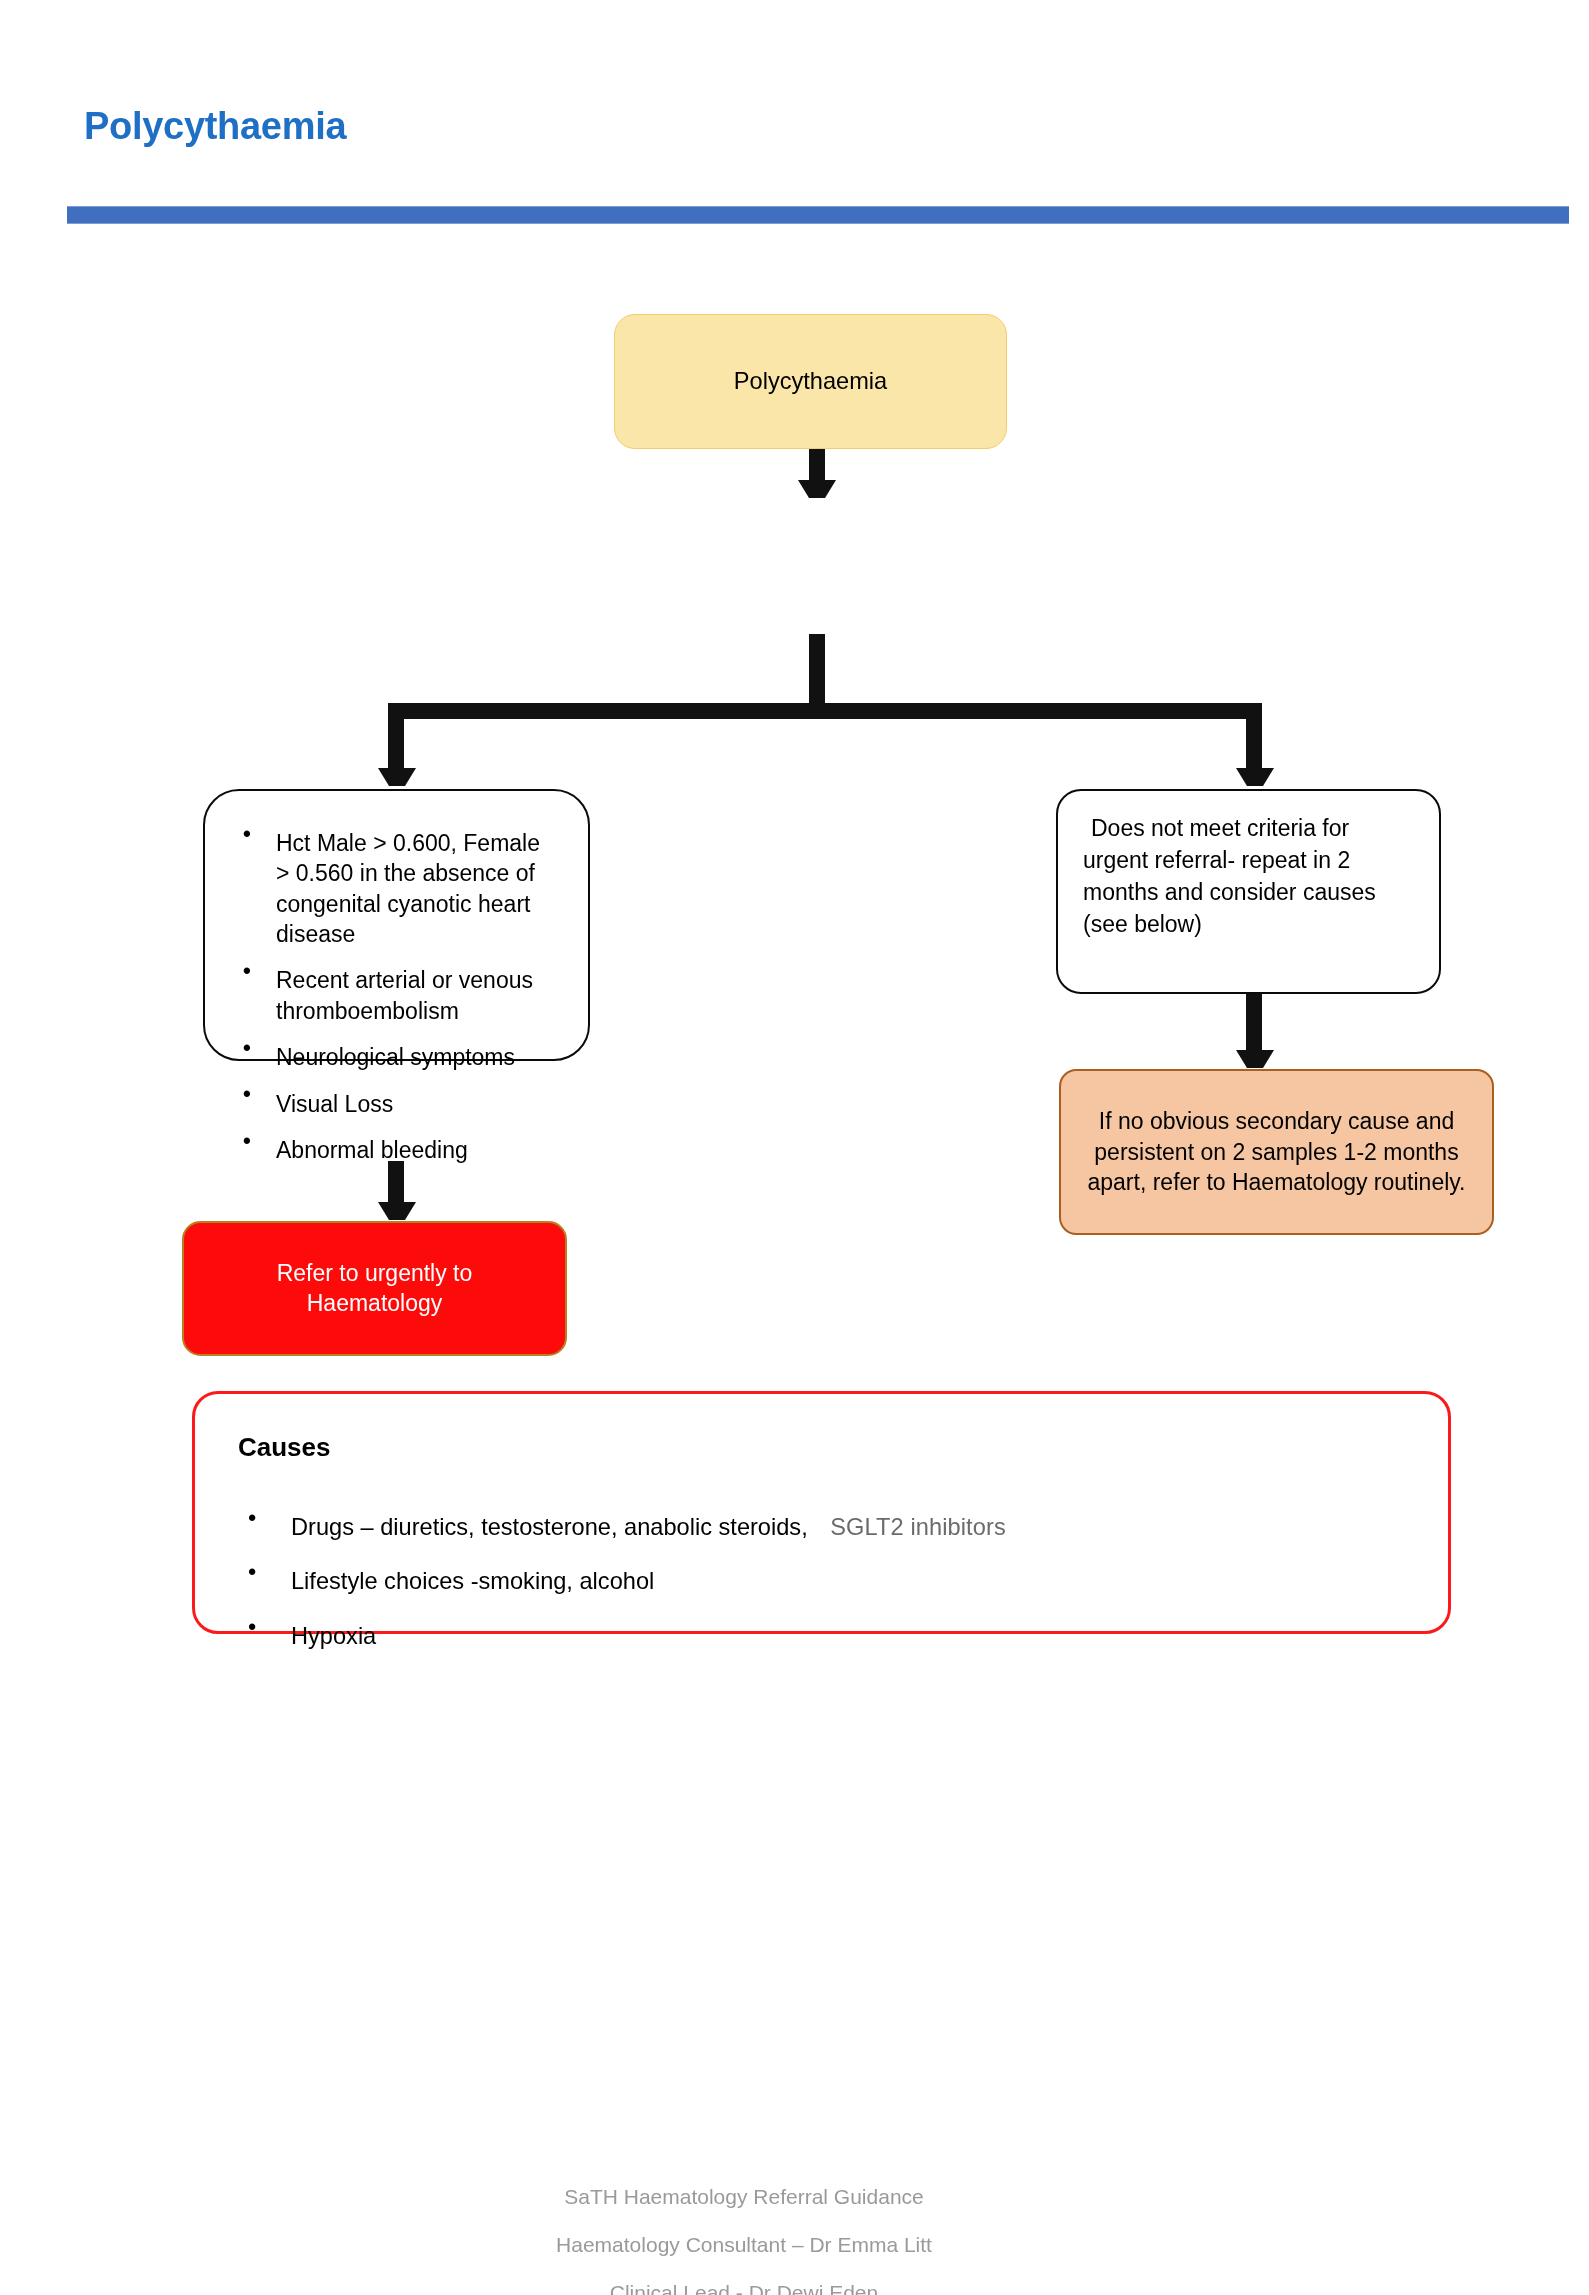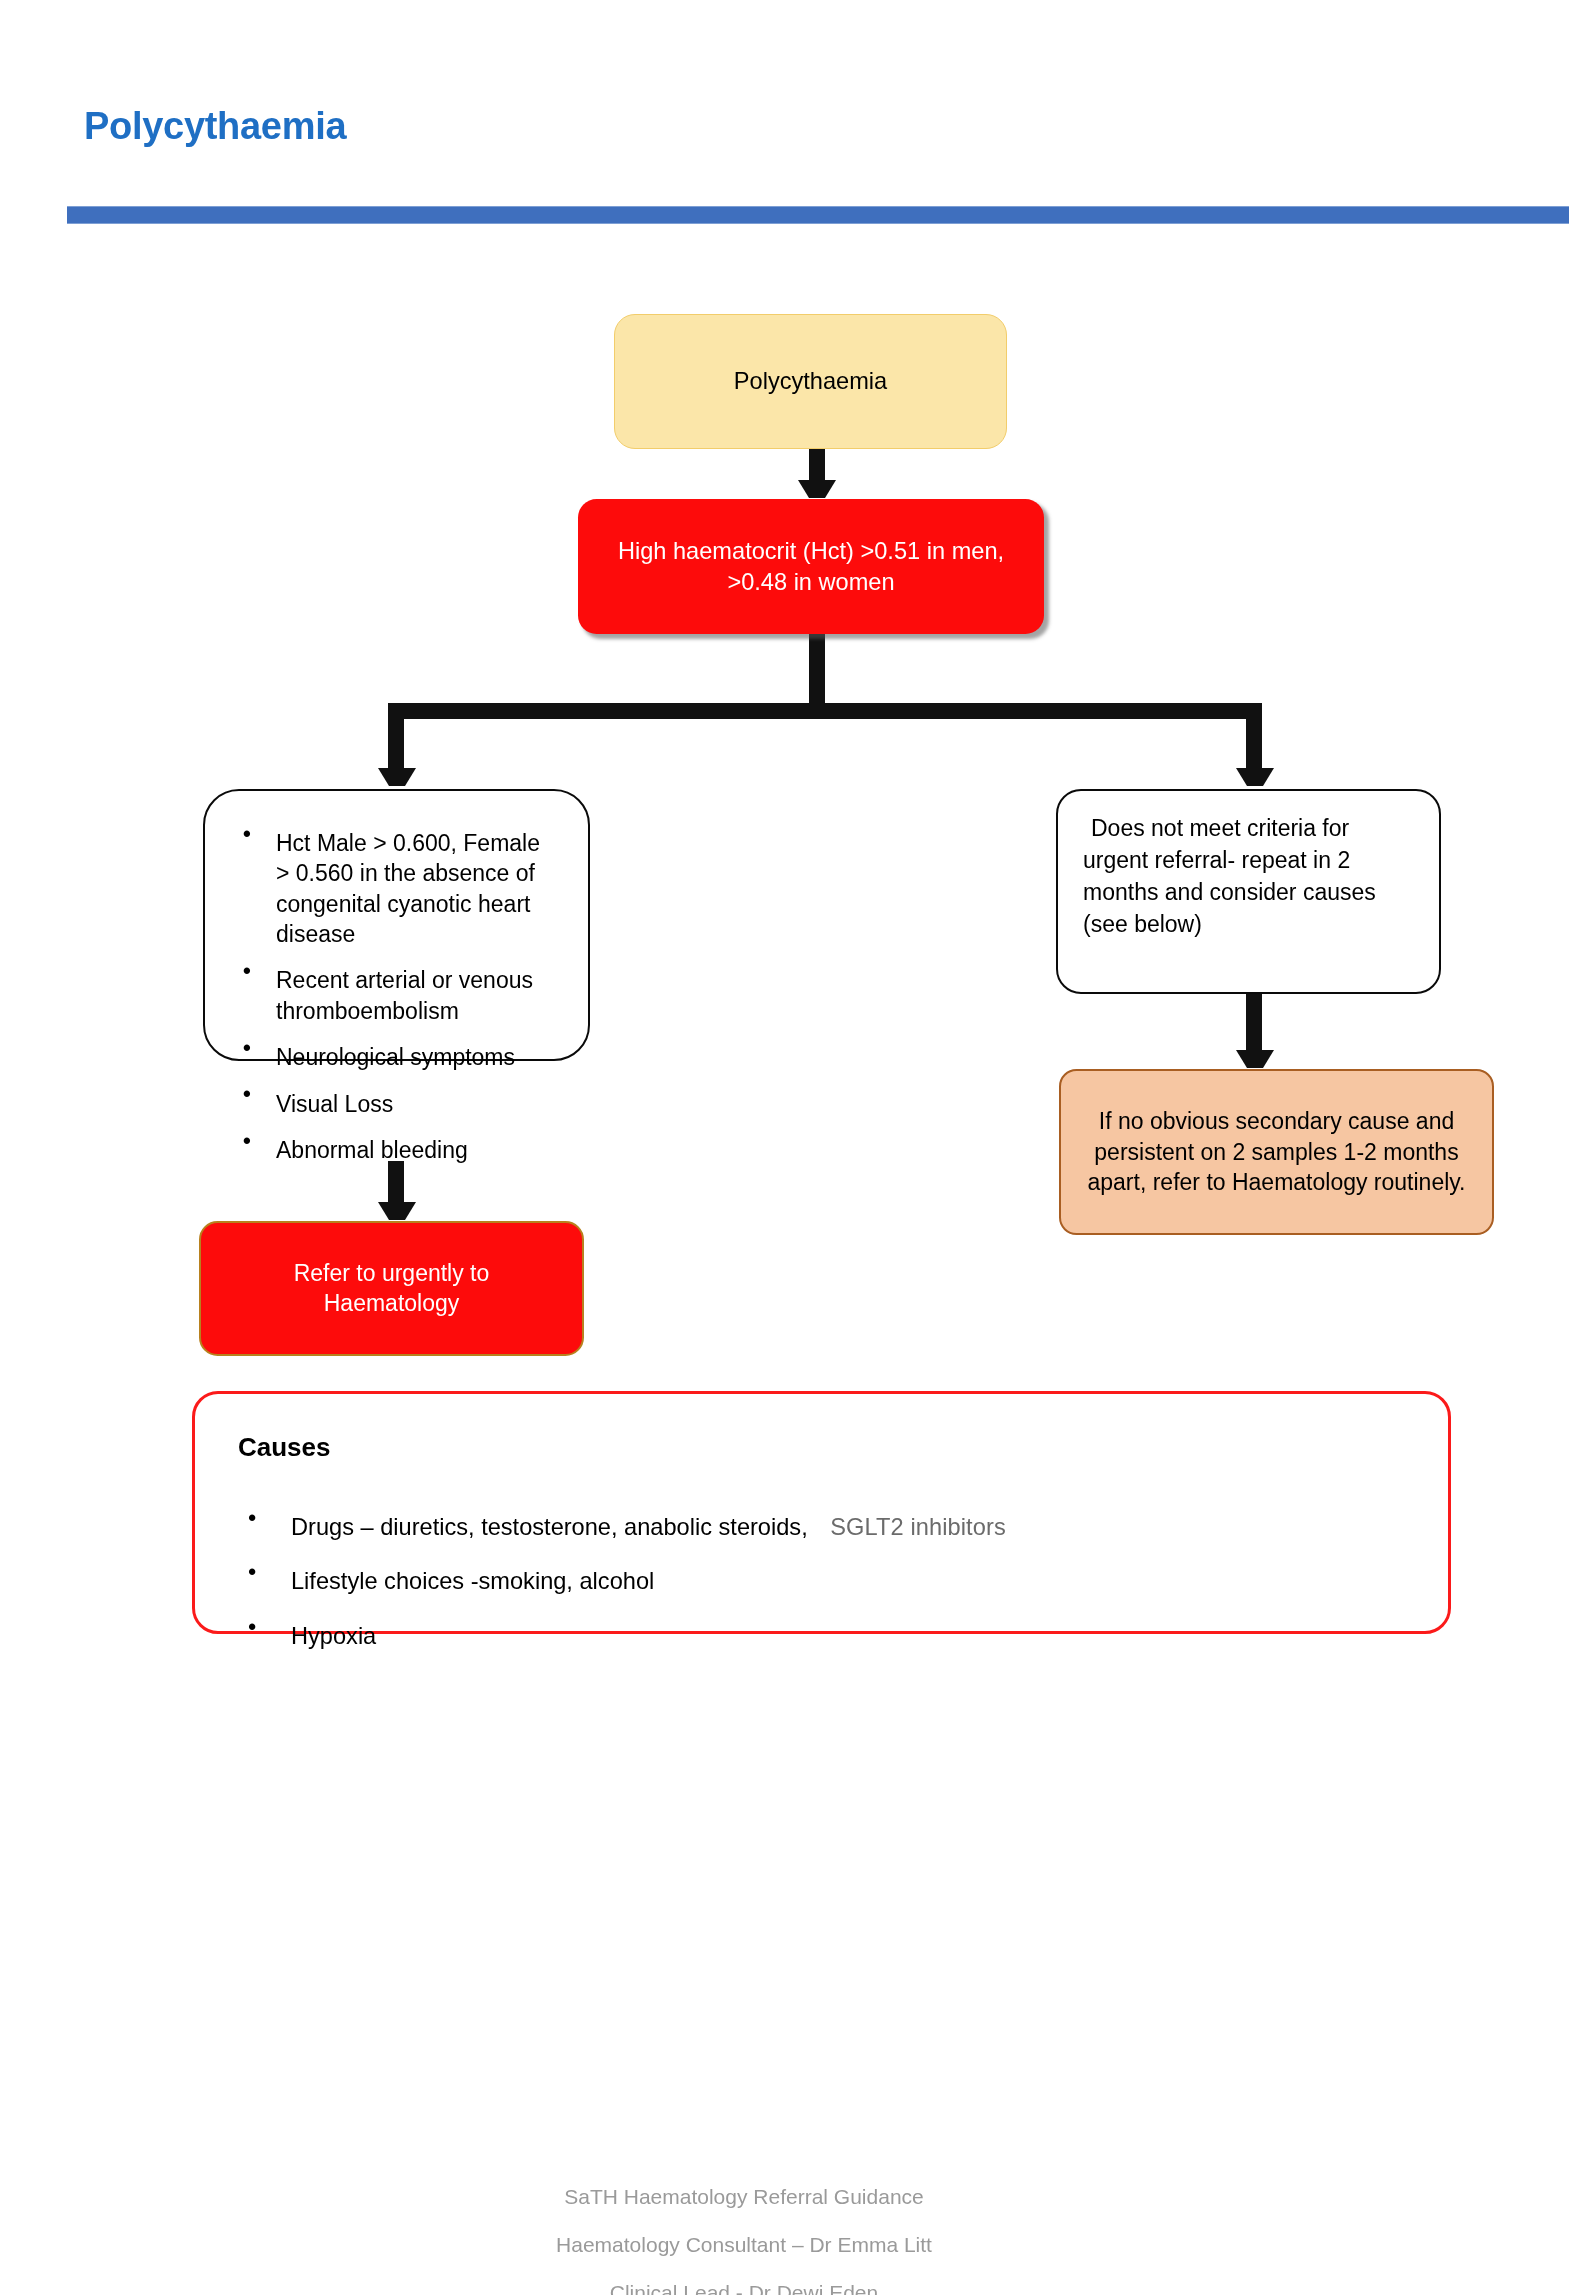--- a/index.html
+++ b/index.html
@@ -123,21 +123,21 @@
     background: #F6C6A2;
     border: 2.5px solid #A95E22;
     border-radius: 17.4px;
     font-size: 23px;
     color: #000000;
     line-height: 1.34;
   }
 
   
   #node-refer {
-    left: 183px;
+    left: 166px;
     top: 1205px;
     width: 385px;
     height: 135px;
     background: #FD0B0B;
     border: 2.5px solid #B8811E;
     border-radius: 18.6px;
     font-size: 23px;
     color: #ffffff;
   }
 
@@ -254,23 +254,20 @@
   <div class="conn conn-v" style="left:1230px; top:978px; height:57px;"></div>
   <div class="arrowhead" style="left:1220px; top:1034px;"></div>
 
   <div class="conn conn-v" style="left:372px; top:1145px; height:42px;"></div>
   <div class="arrowhead" style="left:362px; top:1186px;"></div>
 
   <div class="node" id="node-start">
     <span class="txt">Polycythaemia</span>
   </div>
 
-  <div class="node" id="node-hct">
-    <span class="txt"><span>High haematocrit (Hct) &gt;0.51 in men,</span><br><span>&gt;0.48 in women</span></span>
-  </div>
 
   <div id="node-urgent-criteria">
     <ul class="bullets">
       <li>Hct Male &gt; 0.600, Female &gt; 0.560 in the absence of congenital cyanotic heart disease</li>
       <li>Recent arterial or venous thromboembolism</li>
       <li>Neurological symptoms</li>
       <li>Visual Loss</li>
       <li>Abnormal bleeding</li>
     </ul>
   </div>

